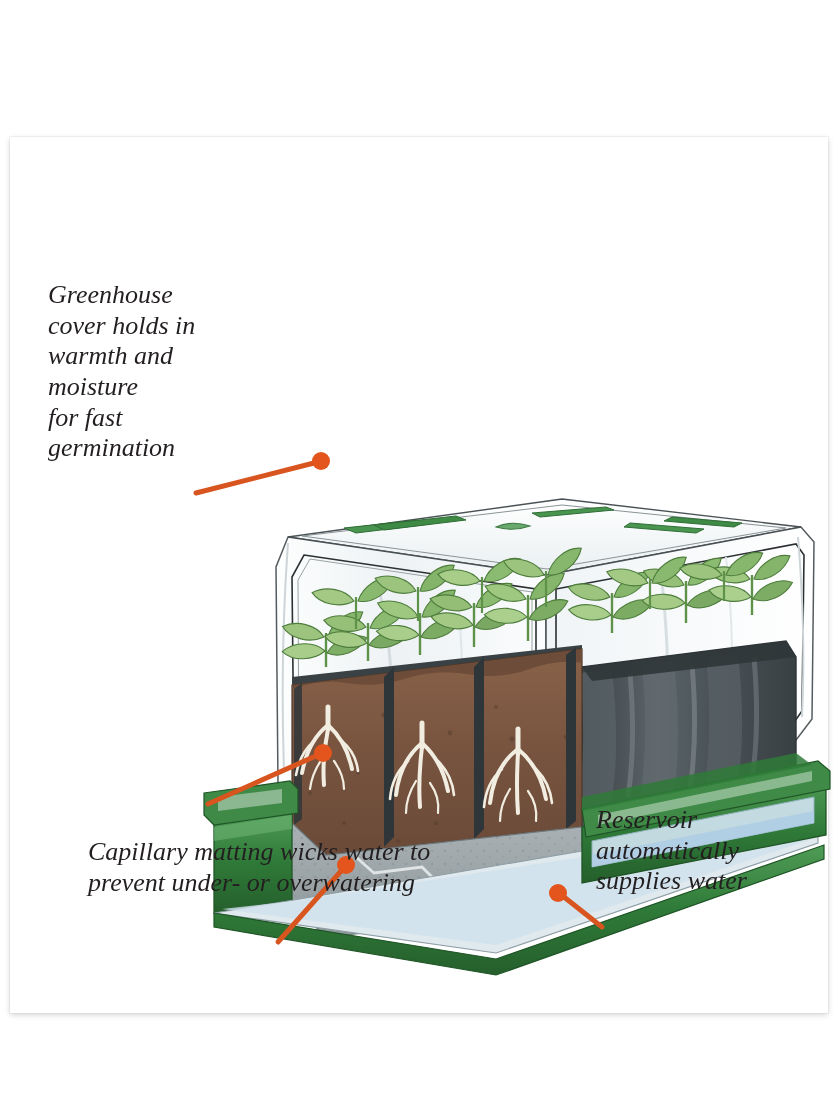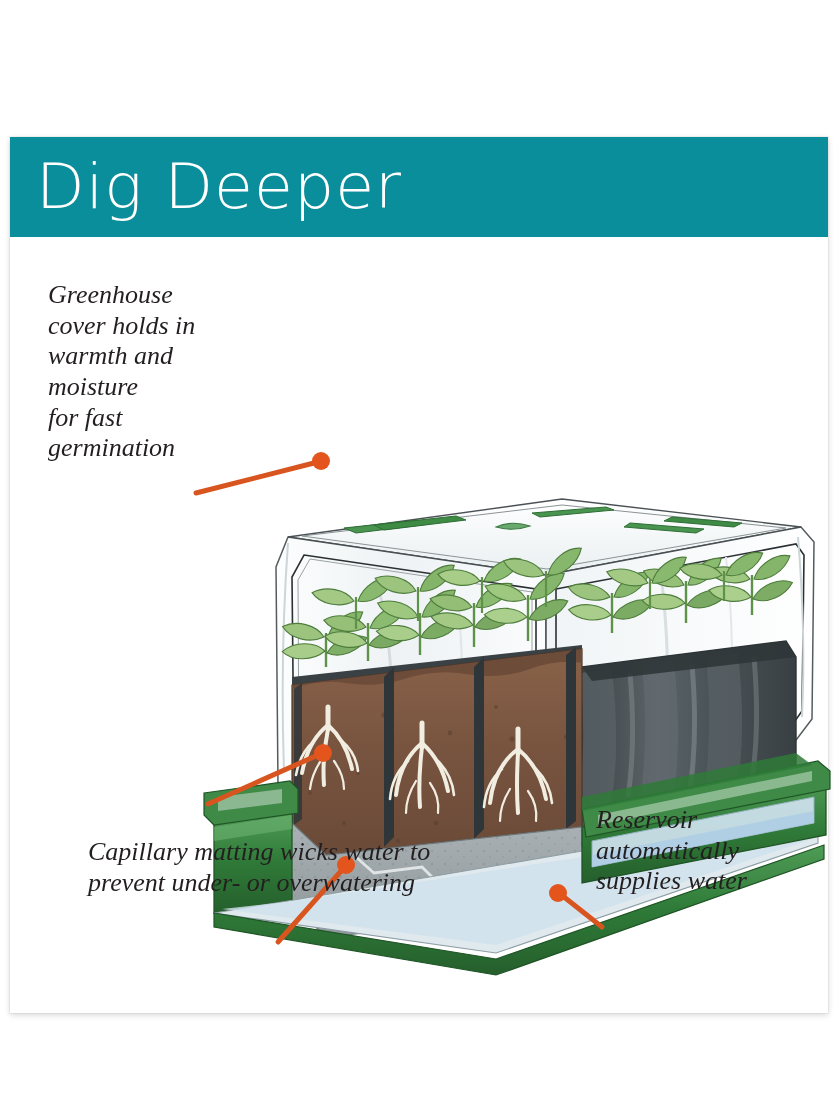--- a/index.html
+++ b/index.html
@@ -60,23 +60,20 @@
   #callout-cover{ left:22px;  top:43px;  width:175px; font-size:26px; }
   #callout-cells{ left:22px;  top:437px; width:195px; font-size:26px; }
   #callout-matting{ left:62px; top:600px; width:380px; font-size:26px; text-align:left;}
   #callout-reservoir{ left:570px; top:568px; width:200px; font-size:26px;}
 </style>
 </head>
 <body>
 
 <div id="card">
 
-  <div id="banner">
-    <div id="banner-title">Dig Deeper</div>
-  </div>
 
   <div id="figure">
 
     <svg id="art" viewBox="0 0 818 776">
       <defs>
         <linearGradient id="domeG" x1="0" y1="0" x2="0" y2="1">
           <stop offset="0" stop-color="#ffffff"></stop>
           <stop offset="1" stop-color="#e9eff1"></stop>
         </linearGradient>
         <linearGradient id="domeSide" x1="0" y1="0" x2="1" y2="0">

